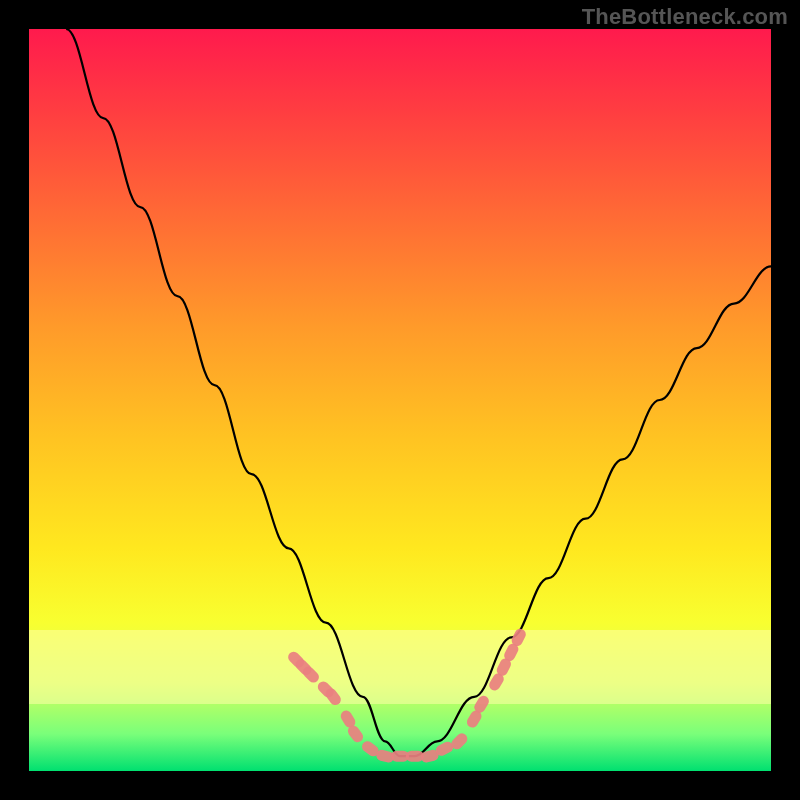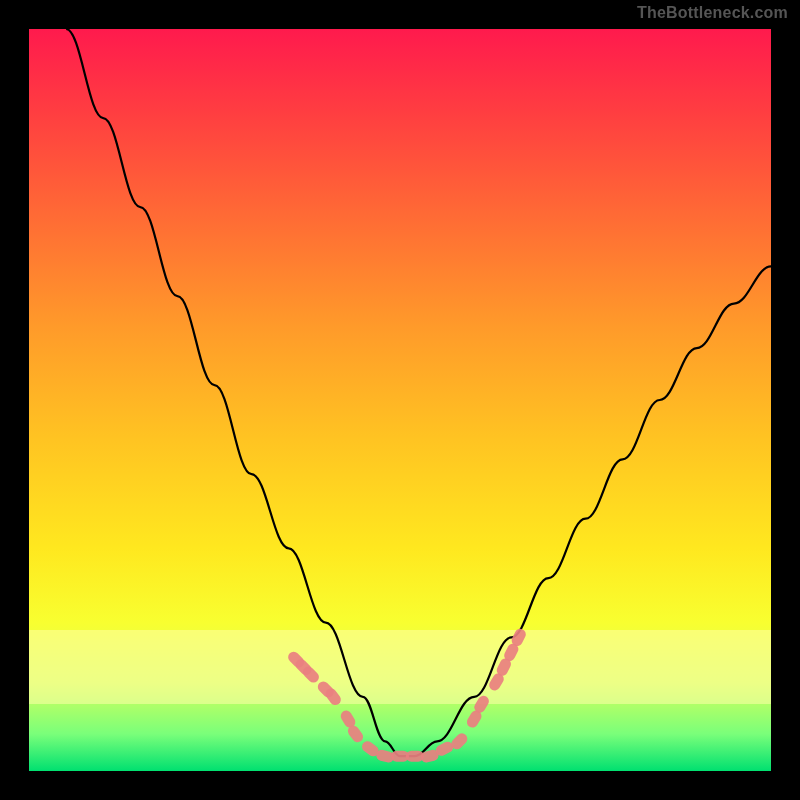--- a/index.html
+++ b/index.html
@@ -50,21 +50,21 @@
     top: 0;
     left: 0;
     width: 742px;
     height: 742px;
   }
   .watermark {
     position: absolute;
     top: 4px;
     right: 12px;
     color: #555;
-    font-size: 16px;
+    font-size: 22px;
     font-weight: 600;
     letter-spacing: 0.2px;
     user-select: none;
   }
 </style>
 </head>
 <body>
 
 <div class="watermark">TheBottleneck.com</div>
 

